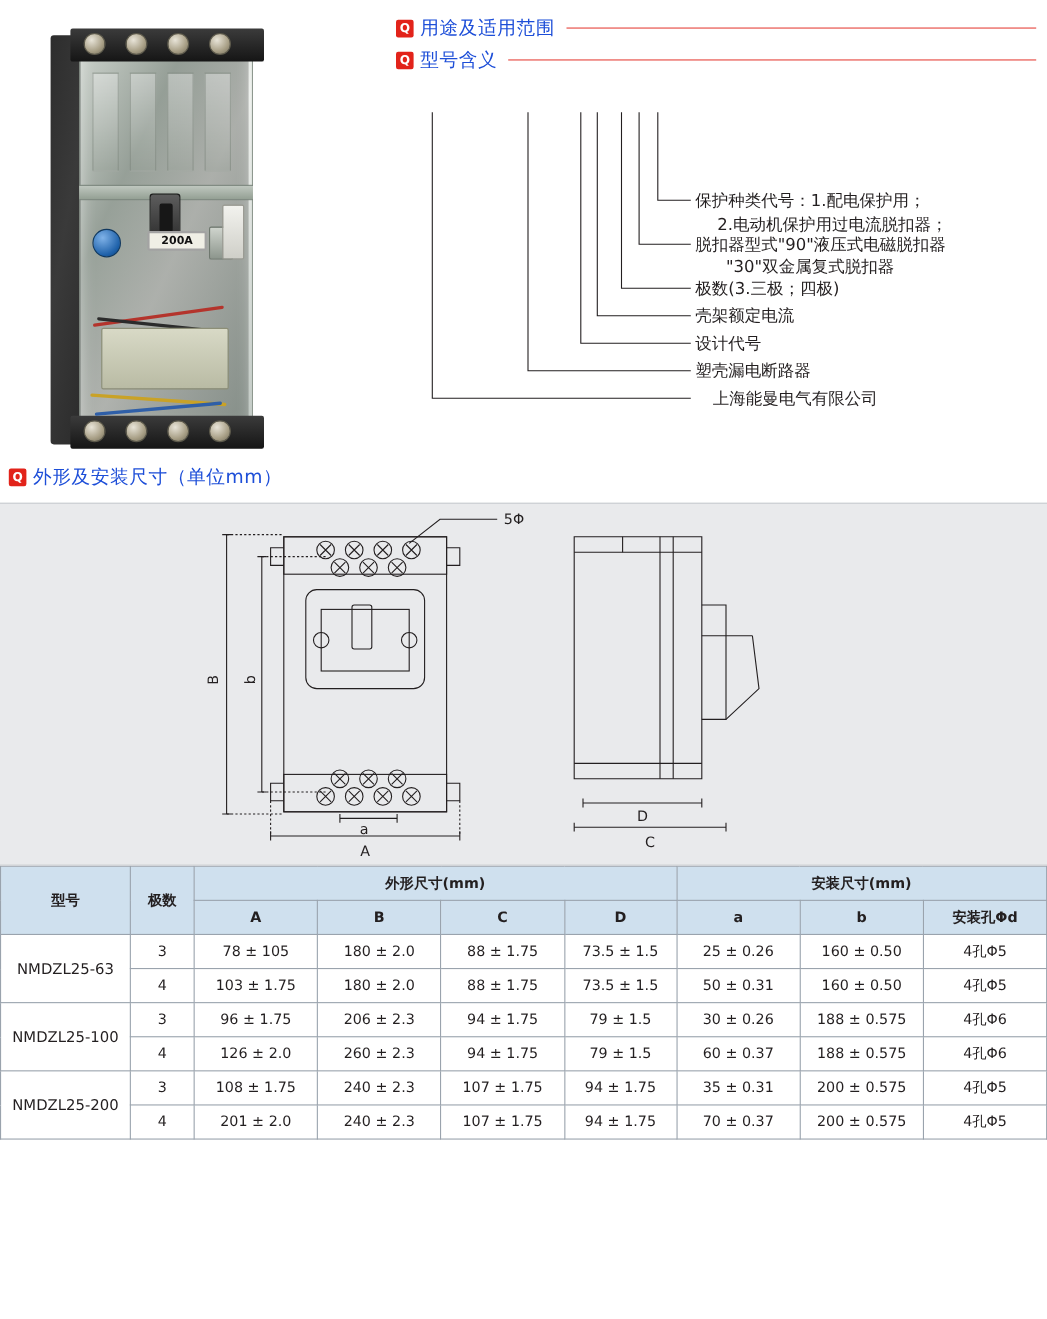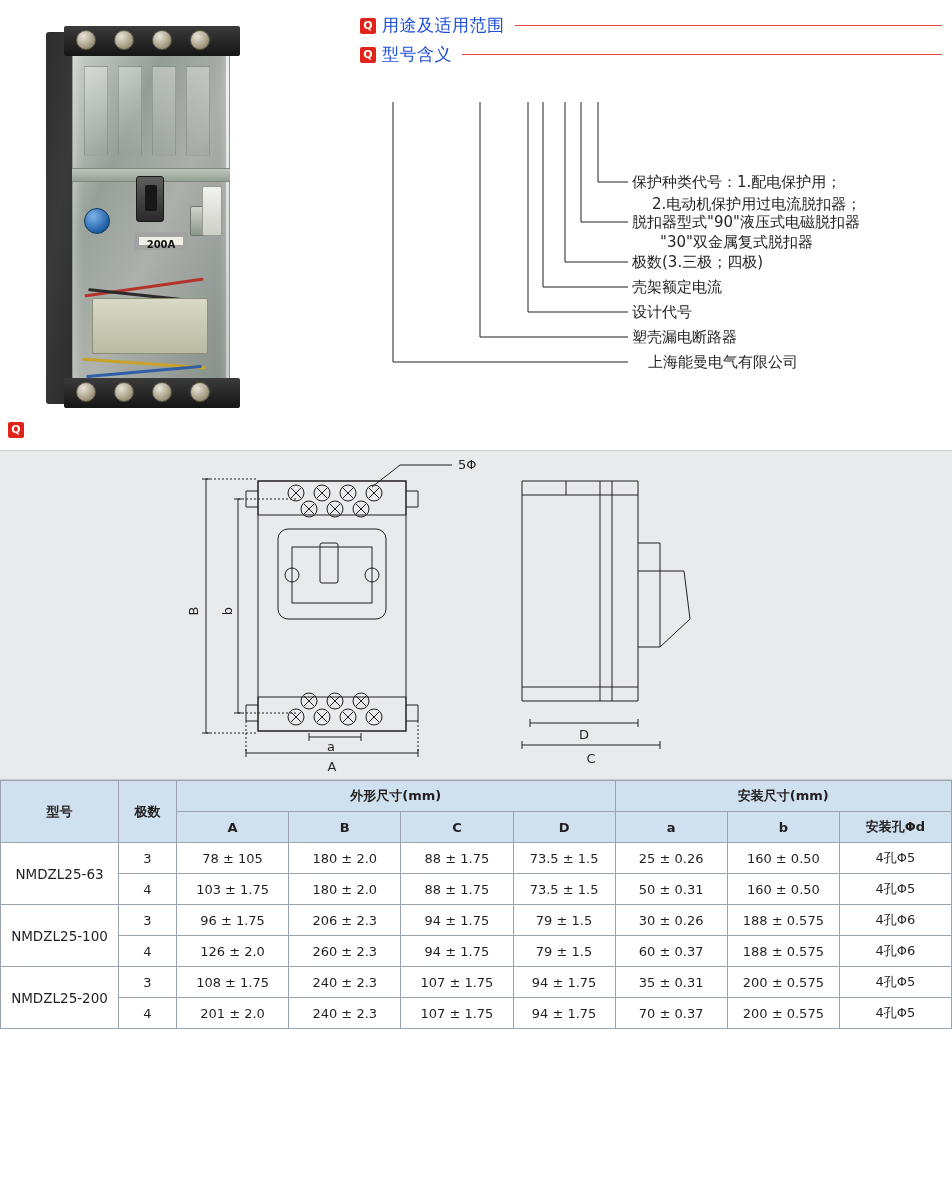--- a/index.html
+++ b/index.html
@@ -64,22 +64,22 @@
   }
   .wire {
     position:absolute; height:3px; border-radius:2px;
   }
   .w1{left:70px; top:268px; width:120px; background:#b4342c; transform:rotate(-8deg);}
   .w2{left:74px; top:276px; width:112px; background:#2b2b2b; transform:rotate(6deg);}
   .w3{left:68px; top:344px; width:124px; background:#c9a227; transform:rotate(4deg);}
   .w4{left:72px; top:352px; width:116px; background:#2f5fa8; transform:rotate(-5deg);}
   .rating-tag {
     position:absolute; left:120px; top:192px; width:54px; height:18px;
-    background:#f0efe6; border:5px solid #a3a3a3; border-radius:2px;
-    font-size:10px; line-height:16px; text-align:center; color:#111; font-weight:bold;margin-top:22px;
+    background:#f0efe6; border:2px solid #a3a3a3; border-radius:2px;
+    font-size:10px; line-height:16px; text-align:center; color:#111; font-weight:bold;
   }
   .brk-blue {
     position:absolute; left:70px; top:190px; width:26px; height:26px; border-radius:50%;
     background: radial-gradient(circle at 35% 30%, #7fb2e8, #1c5fa8 70%, #114071);
     border:1px solid #10385f;
   }
   .brk-dial {
     position:absolute; left:176px; top:188px; width:22px; height:30px;
     background: linear-gradient(#cfd4cd,#8d968d); border:1px solid #6f786f; border-radius:2px;
   }
@@ -230,20 +230,21 @@
         <div class="lbl" style="left:272px; top:230px;">设计代号</div>
         <div class="lbl" style="left:272px; top:255px;">塑壳漏电断路器</div>
         <div class="lbl" style="left:288px; top:280px;">上海能曼电气有限公司</div>
       </div>
     </div>
   </div>
 
   <div class="dim-head">
     <div class="sec-head" style="width:420px;">
       <div class="sec-mark">Q</div>
+      <div class="sec-title">外形及安装尺寸（单位mm）</div>
     </div>
   </div>
 
   <div class="dim-panel">
     <svg class="dim-svg" width="952" height="330">
       <g stroke="#231f20" fill="none" stroke-width="1">
 
         <rect x="258" y="30" width="148" height="250"></rect>
 
         <rect x="258" y="30" width="148" height="34"></rect>

